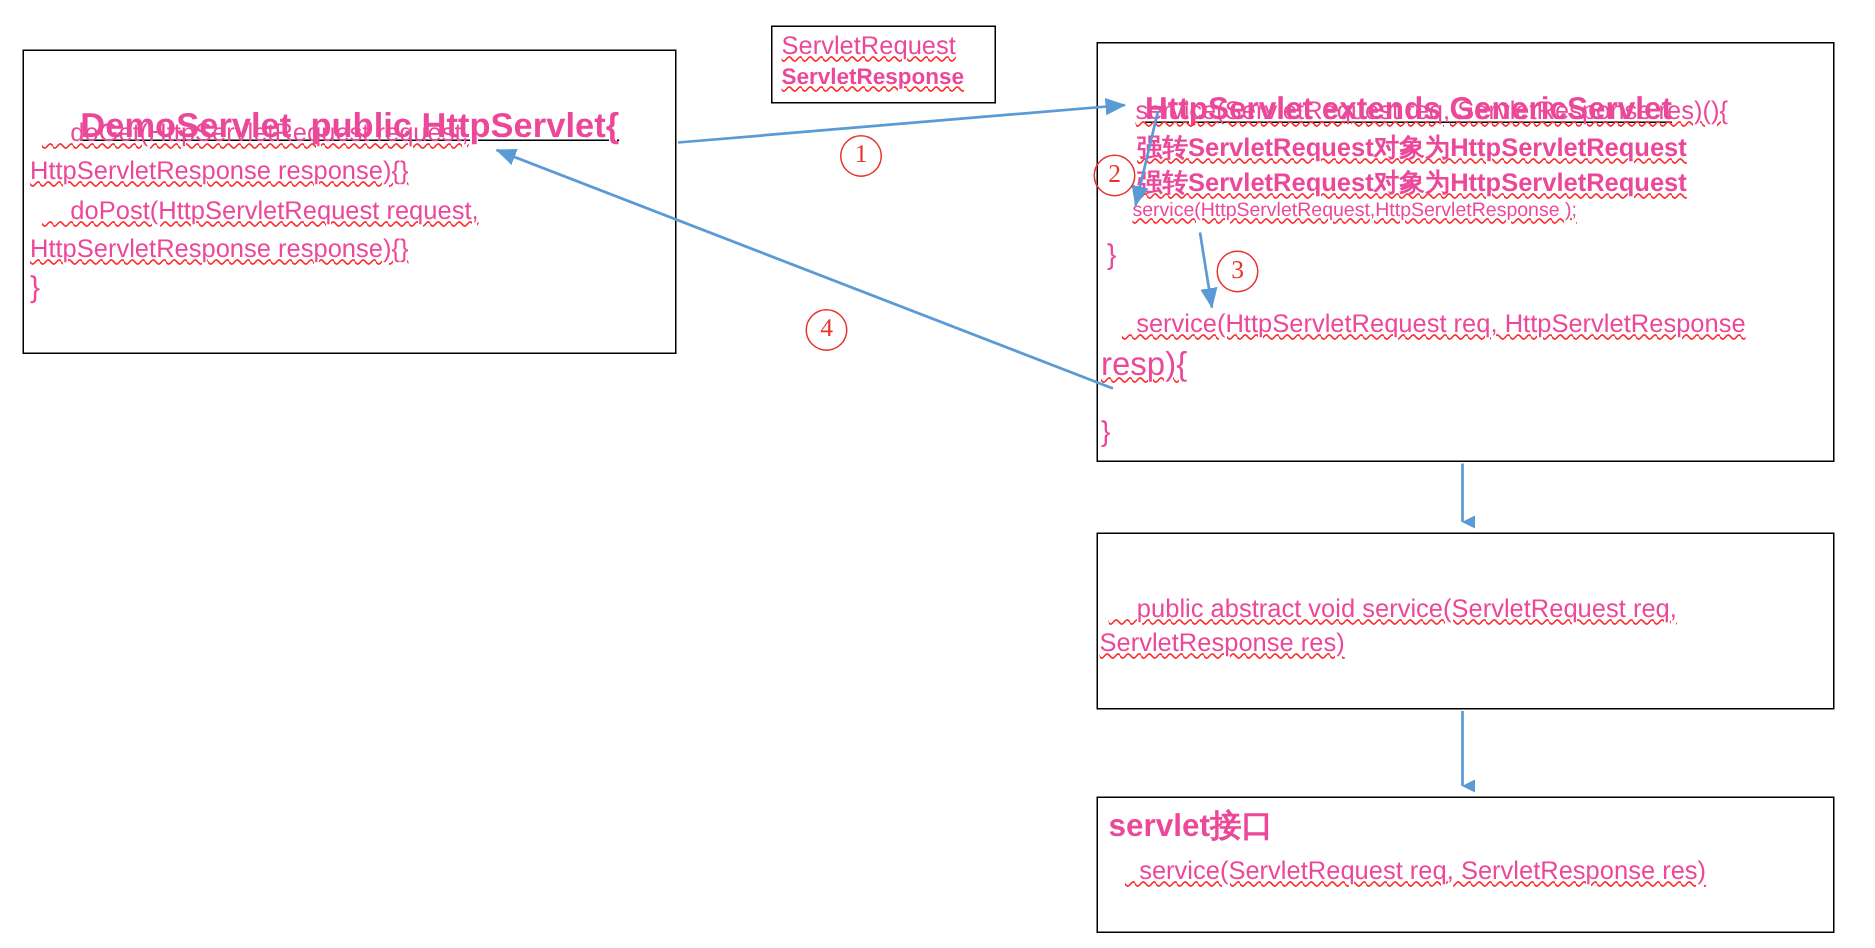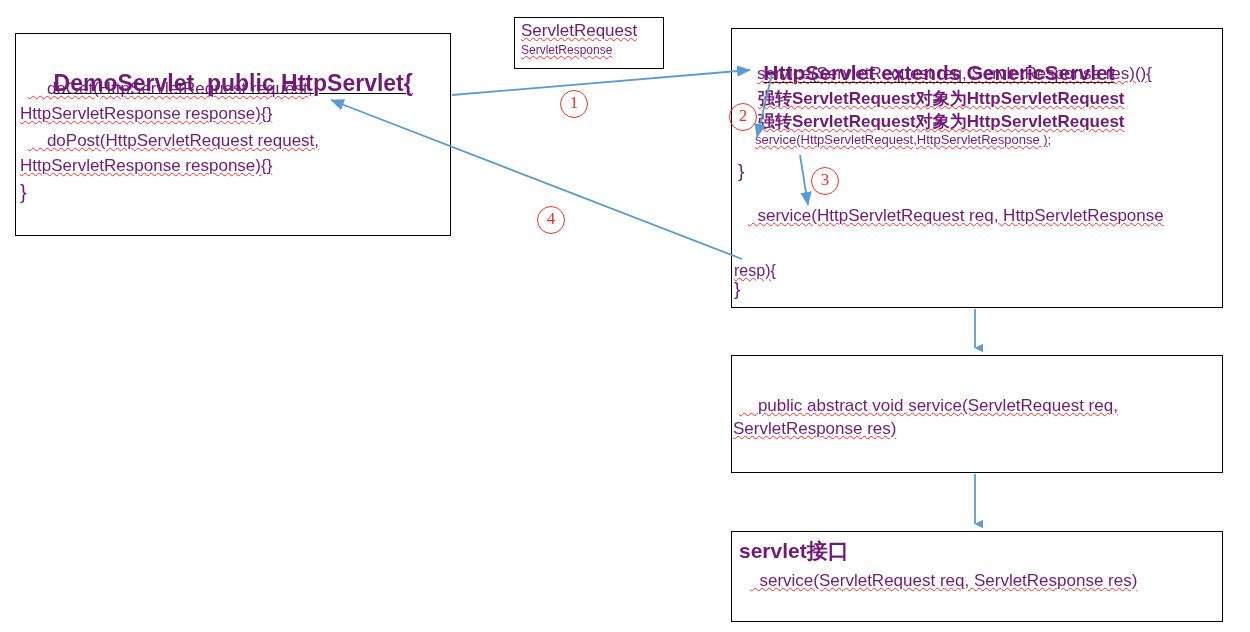--- a/index.html
+++ b/index.html
@@ -18,21 +18,21 @@
     overflow: hidden;
   }
   .box {
     position: absolute;
     border: 1.6px solid #000000;
     background: transparent;
     box-sizing: border-box;
   }
   .txt {
     position: absolute;
-    color: #701a75;
+    color: #ec4899;
     white-space: pre;
     line-height: 1.26;
   }
   
   .sq {
     text-decoration: underline;
     text-decoration-style: wavy;
     text-decoration-color: #ff2a2a;
     text-decoration-thickness: 1px;
     text-underline-offset: 1px;
@@ -83,39 +83,39 @@
 
   <div class="txt sq" style="left:28px; top:78px; font-size:17px;">    doGet(HttpServletRequest request,</div>
   <div class="txt sq" style="left:20px; top:103px; font-size:17px;">HttpServletResponse response){}</div>
   <div class="txt sq" style="left:28px; top:130px; font-size:17px;text-align:center;">    doPost(HttpServletRequest request,</div>
   <div class="txt sq" style="left:20px; top:155px; font-size:17px;">HttpServletResponse response){}</div>
   <div class="txt" style="left:20px; top:180px; font-size:20px;">}</div>
 
   <div class="box" style="left:514px; top:17px; width:150px; height:52px;"></div>
 
   <div class="txt sq" style="left:521px; top:20px; font-size:17px;">ServletRequest</div>
-  <div class="txt sq" style="left:521px; top:43px; font-size:12px;">ServletResponse</div>
+  <div class="txt sq" style="left:521px; top:43px; font-size:15px;font-weight:bold;">ServletResponse</div>
 
   <div class="box" style="left:731px; top:28px; width:492px; height:280px;"></div>
 
   <div class="txt hdr" style="left:740px; top:34px; font-size:21px;">
     <span class="ul">HttpServlet extends GenericServlet</span>
   </div>
 
   <div class="txt sq" style="left:757px; top:63px; font-size:17px;">service(ServletRequest req, ServletResponse res)(){</div>
 
   <div class="txt sq hdr" style="left:758px; top:88px; font-size:17px;">强转ServletRequest对象为HttpServletRequest</div>
   <div class="txt sq hdr" style="left:758px; top:111px; font-size:17px;">强转ServletRequest对象为HttpServletRequest</div>
 
   <div class="txt sq" style="left:755px; top:132px; font-size:13px;">service(HttpServletRequest,HttpServletResponse );</div>
 
   <div class="txt" style="left:738px; top:159px; font-size:19px;">}</div>
 
   <div class="txt sq" style="left:748px; top:205px; font-size:17px;">  service(HttpServletRequest req, HttpServletResponse</div>
-  <div class="txt sq" style="left:734px; top:229px; font-size:16px;margin-top:32px;">resp){</div>
+  <div class="txt sq" style="left:734px; top:229px; font-size:22px;">resp){</div>
 
 
   <div class="txt" style="left:734px; top:277px; font-size:19px;">}</div>
 
   <div class="box" style="left:731px; top:355px; width:492px; height:118px;"></div>
 
 
   <div class="txt sq" style="left:739px; top:395px; font-size:17px;">    public abstract void service(ServletRequest req,</div>
   <div class="txt sq" style="left:733px; top:418px; font-size:17px;">ServletResponse res)</div>
 

